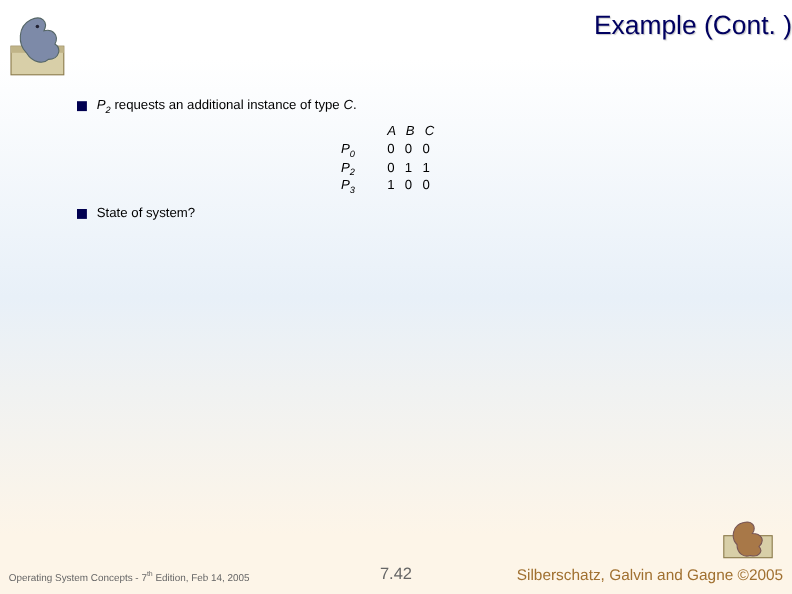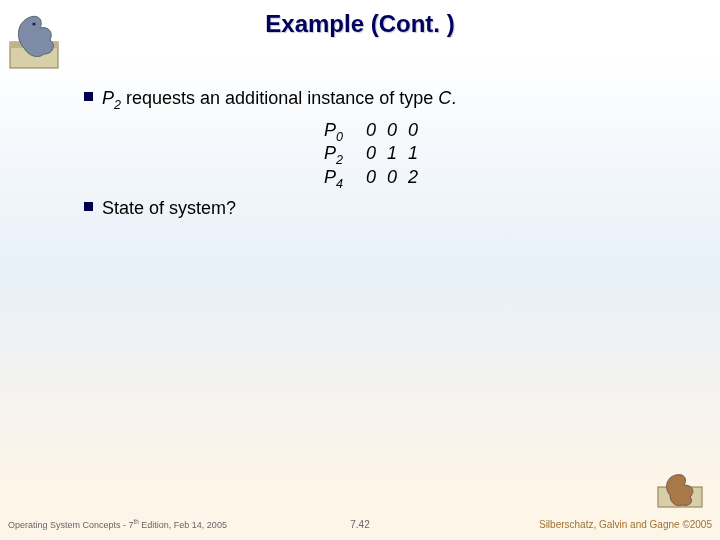--- a/index.html
+++ b/index.html
@@ -29,32 +29,32 @@
     bottom: 28px;
     right: 6px;
     width: 60px;
     height: 45px;
   }
   .title {
     position: absolute;
     top: 10px;
     left: 0;
     right: 0;
-    text-align: center;
+    text-align: right;
     font-size: 24px;
-    font-weight: bold;
+    font-weight: normal;
     color: #000060;
     text-shadow: 1px 1px 1px rgba(150,150,150,0.5);
   }
   .content {
     position: absolute;
     top: 80px;
-    left: 84px;
+    left: 70px;
     right: 40px;
-    font-size: 18px;
+    font-size: 12px;
     color: #000;
   }
   .bullet1 {
     margin: 8px 0 8px 0;
     position: relative;
     padding-left: 18px;
   }
   .bullet1::before {
     content: "";
     position: absolute;
@@ -102,43 +102,42 @@
     display: flex;
     align-items: baseline;
     margin: 0 0;
   }
   .req-proc {
     width: 42px;
     font-style: italic;
   }
   .req-vals {
     letter-spacing: 3px;
-    font-style: italic;
   }
   .footer-left {
     position: absolute;
     bottom: 10px;
     left: 8px;
     font-size: 9px;
     color: #666;
   }
   .footer-center {
     position: absolute;
     bottom: 10px;
     left: 0;
     right: 0;
     text-align: center;
-    font-size: 10px;
+    font-size: 15px;
     color: #666;
   }
   .footer-right {
     position: absolute;
     bottom: 10px;
     right: 8px;
-    font-size: 10px;
+    font-size: 14px;
     color: #a07030;
   }
 </style>
 </head>
 <body>
 
 <div class="slide">
 
   <svg class="dino-tl" viewBox="0 0 70 70">
     <rect x="6" y="38" width="48" height="26" fill="#d8cfa8" stroke="#8a7a4a" stroke-width="1"></rect>
@@ -154,32 +153,33 @@
 
   <div class="title">Example (Cont. )</div>
 
   <div class="content">
 
     <div class="bullet1">
       <span class="ital">P</span><span class="ital sub">2</span><span> requests an additional instance of type </span><span class="ital">C</span><span>.</span>
     </div>
 
     <div class="req-block">
+      <div class="req-hdr">A B C</div>
 
       <div class="req-row">
         <span class="req-proc"><span>P</span><span class="sub">0</span></span>
         <span class="req-vals">0 0 0</span>
       </div>
       <div class="req-row">
         <span class="req-proc"><span>P</span><span class="sub">2</span></span>
         <span class="req-vals">0 1 1</span>
       </div>
       <div class="req-row">
-        <span class="req-proc"><span>P</span><span class="sub">4</span></span>
-        <span class="req-vals">0 0 2</span>
+        <span class="req-proc"><span>P</span><span class="sub">3</span></span>
+        <span class="req-vals">1 0 0</span>
       </div>
     </div>
 
     <div class="bullet1">State of system?</div>
 
 
 
   </div>
 
   <div class="footer-left">

